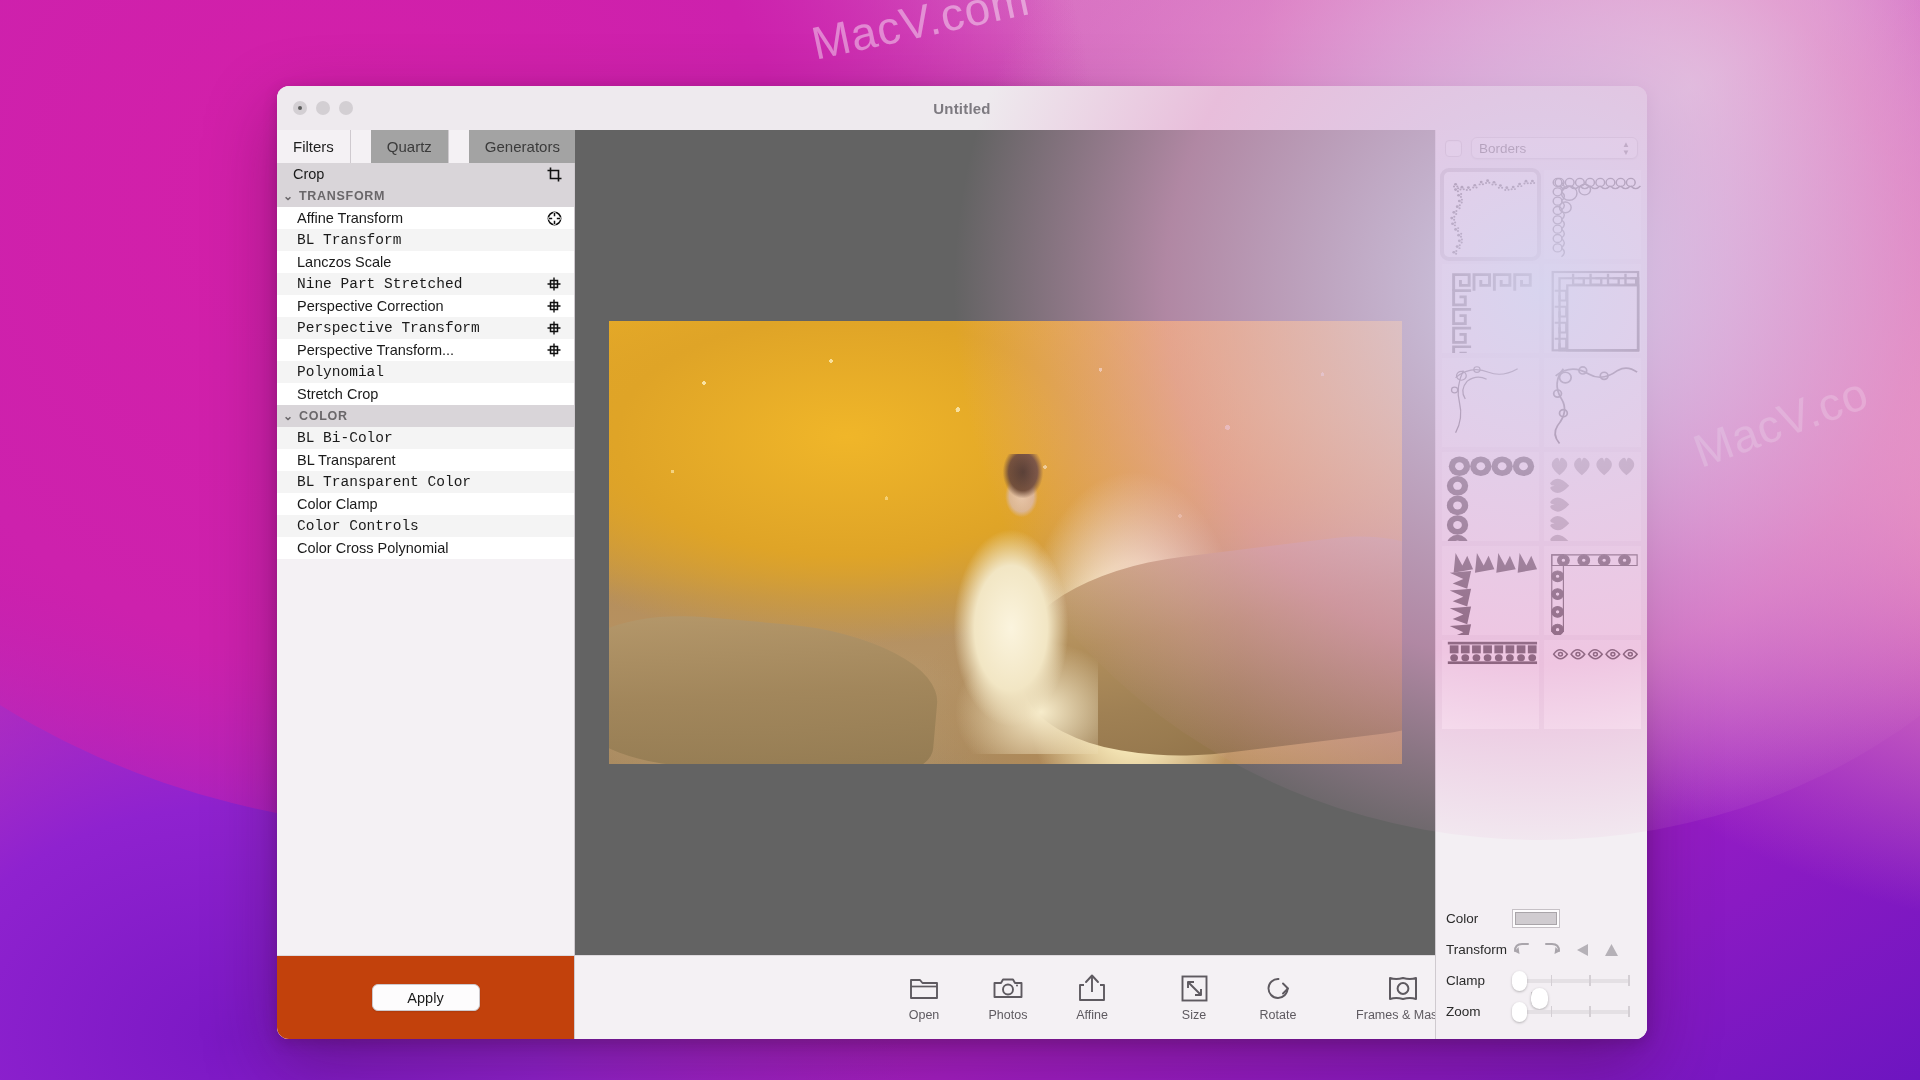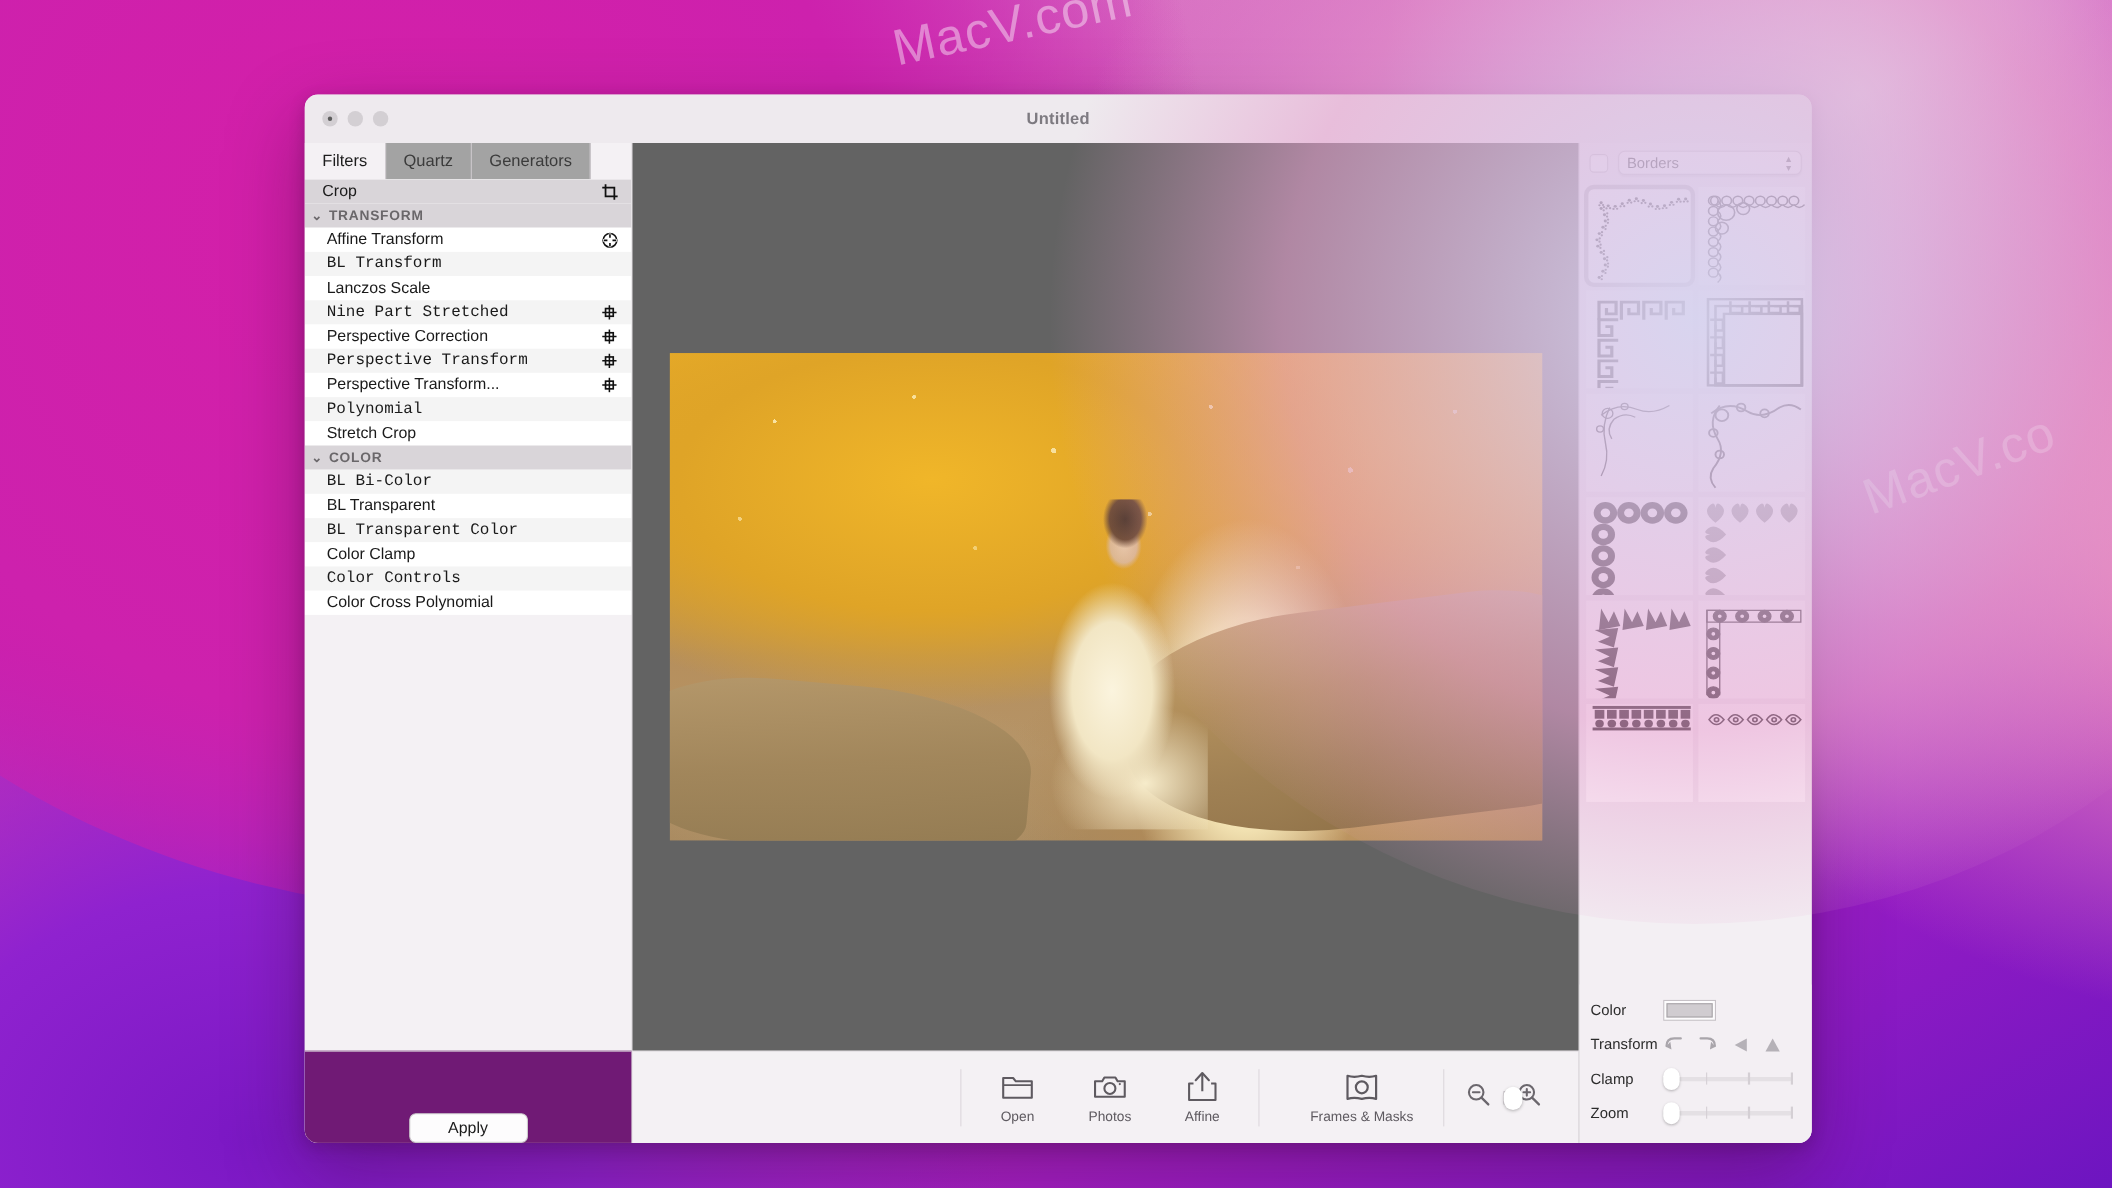--- a/index.html
+++ b/index.html
@@ -69,21 +69,21 @@
 
   
   #left-panel {
     width: 298px; flex: 0 0 298px;
     background: #f4f1f4;
     display: flex; flex-direction: column; min-height: 0;
     border-right: 1px solid #cfcacf;
   }
   #tabs {
     height: 33px; flex: 0 0 33px; display: flex; align-items: stretch;
-    background: #f4f1f4; padding-left: 0;
+    background: #f4f1f4; padding-left: 0; gap: 20px;
   }
   .tab {
     padding: 0 16px; display: flex; align-items: center;
     font-size: 15px; color: #3b3b3b; background: #a3a3a3;
     border-right: 1px solid #cfcacf; cursor: default;
   }
   .tab.active { background: #f4f1f4; color: #1d1d1d; }
 
   #filter-list { flex: 1; overflow: hidden; background: #fff; }
   .frow {
@@ -97,22 +97,22 @@
   .frow.group {
     background: #d9d5d9; padding-left: 6px;
     font-size: 12.5px; font-weight: 700; color: #6a676a; letter-spacing: .7px;
   }
   .frow .lbl { flex: 1; overflow: hidden; white-space: nowrap; text-overflow: clip; }
   .frow .ic { width: 20px; display:flex; align-items:center; justify-content:center; }
   .chev { display:inline-block; width: 16px; color:#6a676a; font-size: 12px; }
   #filter-rest { background: #f4f1f4; flex: 0 0 auto; }
 
   #apply-bar {
-    height: 84px; flex: 0 0 84px; background: #701a75;
-    display: flex; align-items: flex-end; justify-content: center;
+    height: 84px; flex: 0 0 84px; background: #c2410c;
+    display: flex; align-items: center; justify-content: center;
     border-top: 1px solid #dedade;
   }
   #apply-btn {
     width: 108px; height: 27px; border-radius: 6px;
     background: #fdfcfd; border: .5px solid #cdc9cd;
     box-shadow: 0 1px 1.5px rgba(0,0,0,.10);
     font-size: 14.5px; color: #1a1a1a; cursor: default;
     display: flex; align-items: center; justify-content: center;
   }
 
@@ -430,20 +430,42 @@
                   <svg width="28" height="28" viewBox="0 0 28 28">
                     <path d="M6 11 L2 11 L2 26 L26 26 L26 11 L22 11" stroke="#5e5a60" stroke-width="1.9" fill="none" stroke-linejoin="round"></path>
                     <path d="M14 18 L14 2" stroke="#5e5a60" stroke-width="1.9"></path>
                     <path d="M8 8 L14 1.5 L20 8" stroke="#5e5a60" stroke-width="1.9" fill="none" stroke-linejoin="round" stroke-linecap="round"></path>
                   </svg>
                 </div>
                 <div class="cap">Affine</div>
               </div>
             </div>
             <div class="tsep"></div>
+            <div class="tgroup">
+              <div class="titem">
+                <div class="glyph">
+                  <svg width="27" height="27" viewBox="0 0 27 27">
+                    <rect x="1.5" y="1.5" width="24" height="24" stroke="#5e5a60" stroke-width="1.9" fill="none"></rect>
+                    <path d="M7 7 L20 20" stroke="#5e5a60" stroke-width="1.9"></path>
+                    <path d="M7 13 L7 7 L13 7" stroke="#5e5a60" stroke-width="1.9" fill="none" stroke-linejoin="round"></path>
+                    <path d="M20 14 L20 20 L14 20" stroke="#5e5a60" stroke-width="1.9" fill="none" stroke-linejoin="round"></path>
+                  </svg>
+                </div>
+                <div class="cap">Size</div>
+              </div>
+              <div class="titem">
+                <div class="glyph">
+                  <svg width="27" height="27" viewBox="0 0 27 27">
+                    <path d="M22.5 13.5 A9.5 9.5 0 1 1 13.5 4" stroke="#5e5a60" stroke-width="1.9" fill="none" stroke-linecap="round"></path>
+                    <path d="M18 8.5 L23 13.5 L18 18.5" stroke="#5e5a60" stroke-width="1.9" fill="none" stroke-linejoin="round" stroke-linecap="round"></path>
+                  </svg>
+                </div>
+                <div class="cap">Rotate</div>
+              </div>
+            </div>
             <div style="flex: 1 1 0%;"></div>
             <div class="tgroup">
               <div class="titem wide">
                 <div class="glyph">
                   <svg width="30" height="27" viewBox="0 0 30 27">
                     <path d="M2 3 Q8 5 15 3 Q22 5 28 3 L28 24 Q22 22 15 24 Q8 22 2 24 Z" stroke="#5e5a60" stroke-width="2" fill="none" stroke-linejoin="round"></path>
                     <circle cx="15" cy="13.5" r="5.4" stroke="#5e5a60" stroke-width="2" fill="none"></circle>
                   </svg>
                 </div>
                 <div class="cap">Frames &amp; Masks</div>

